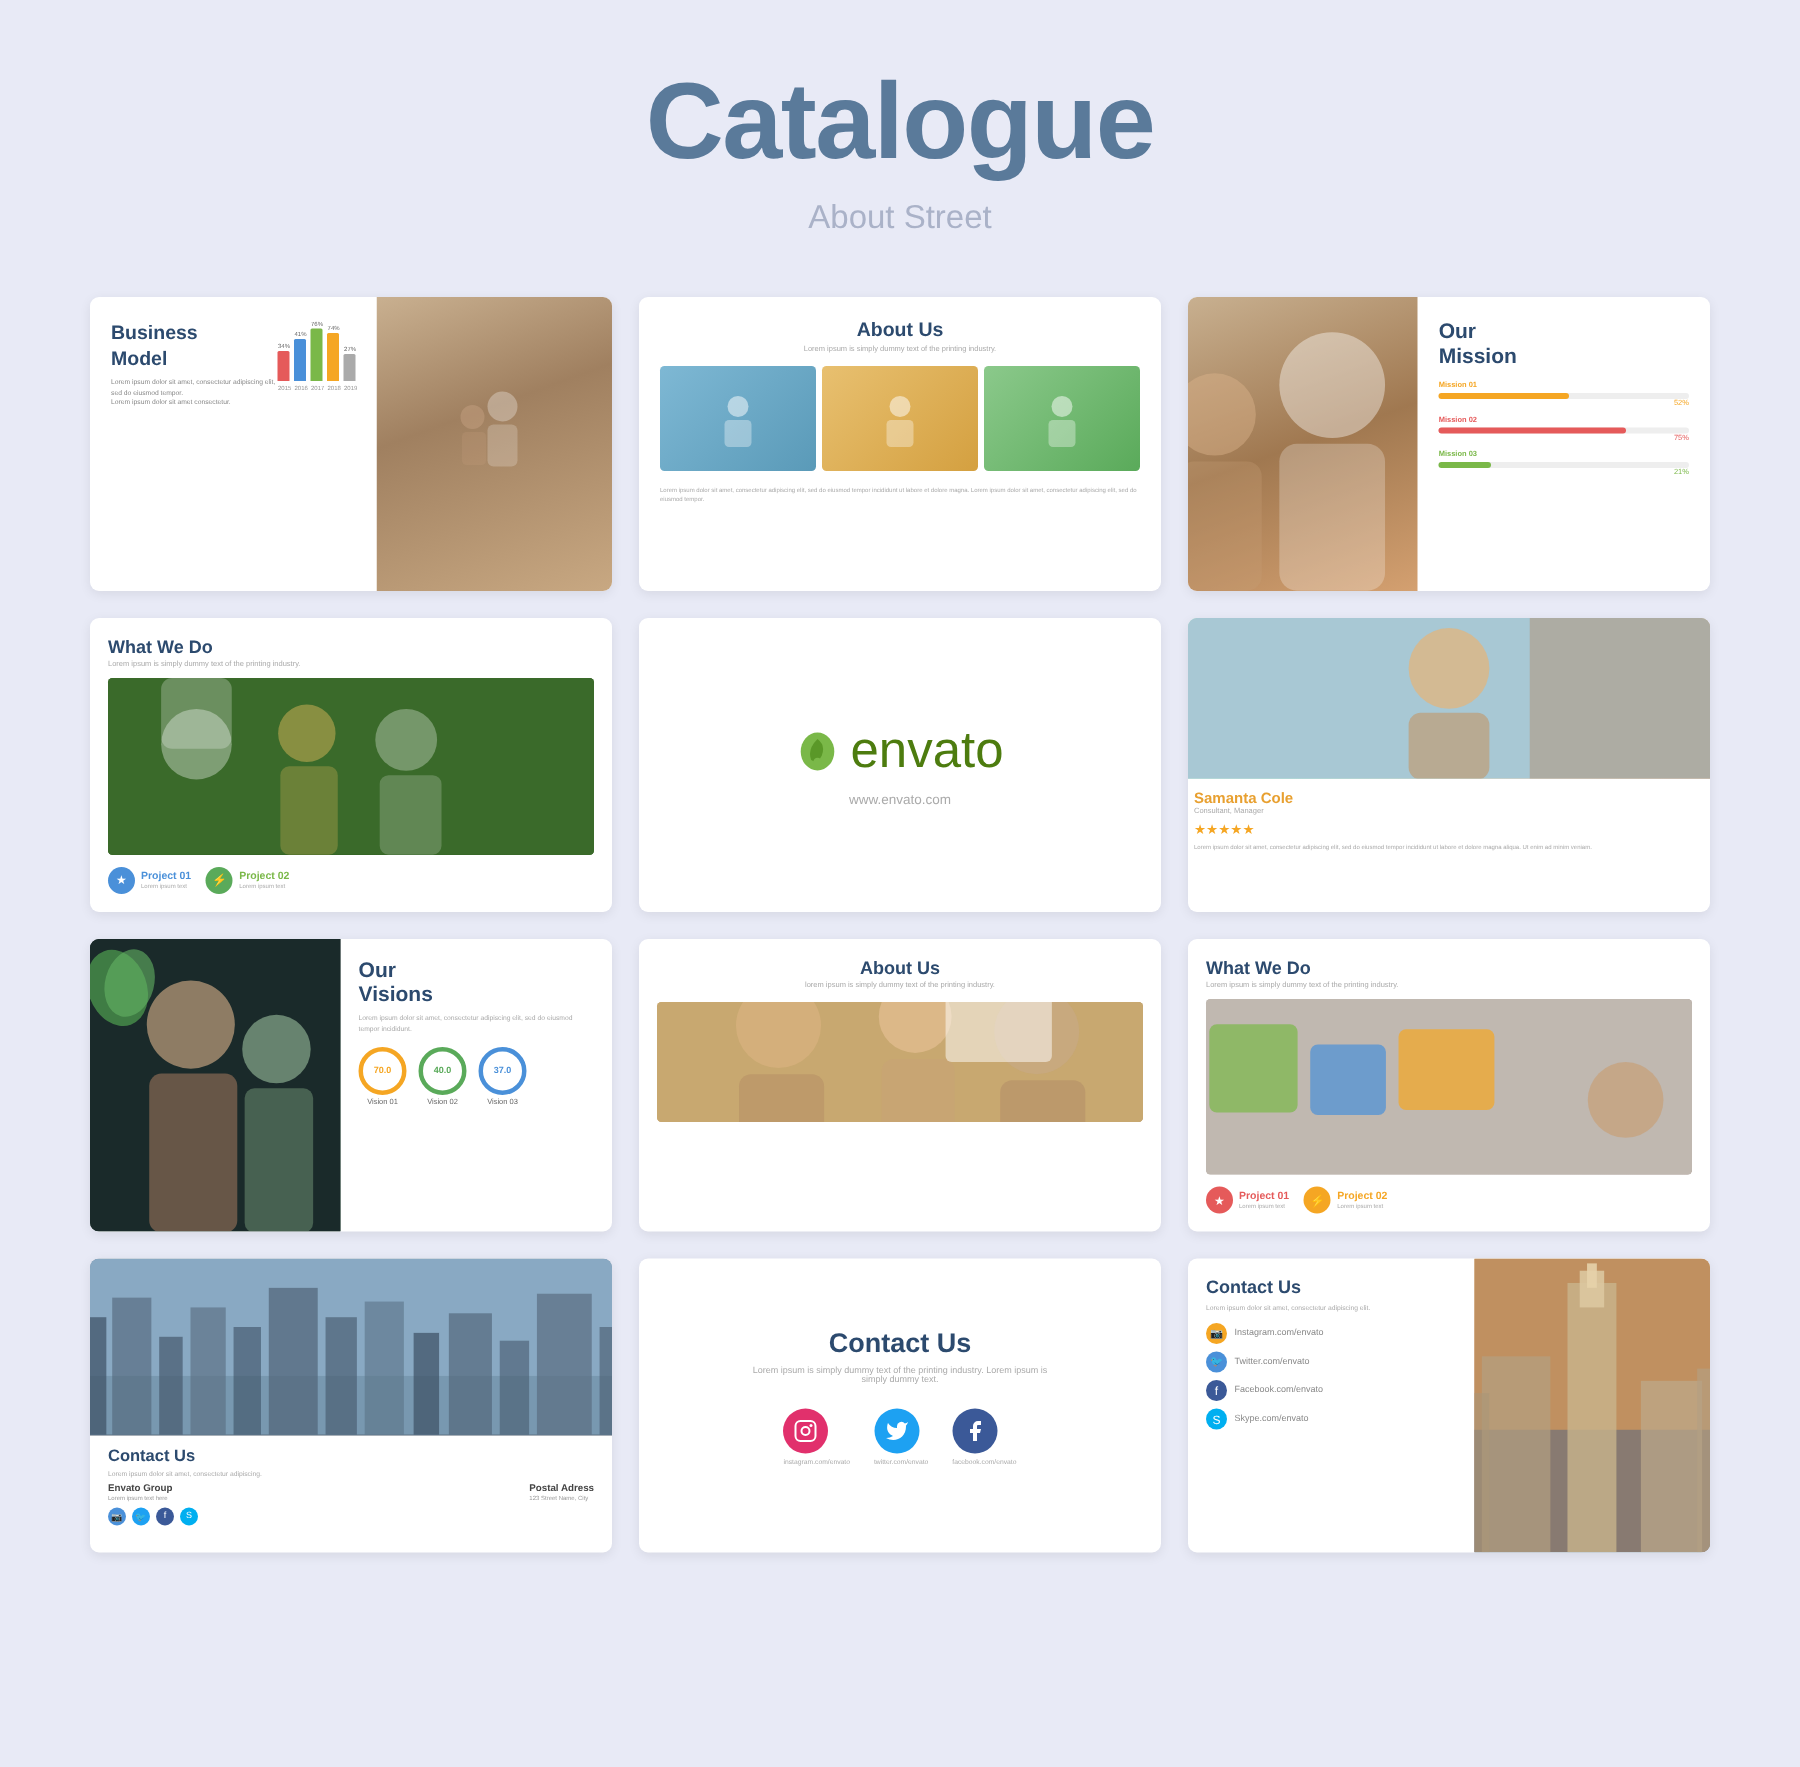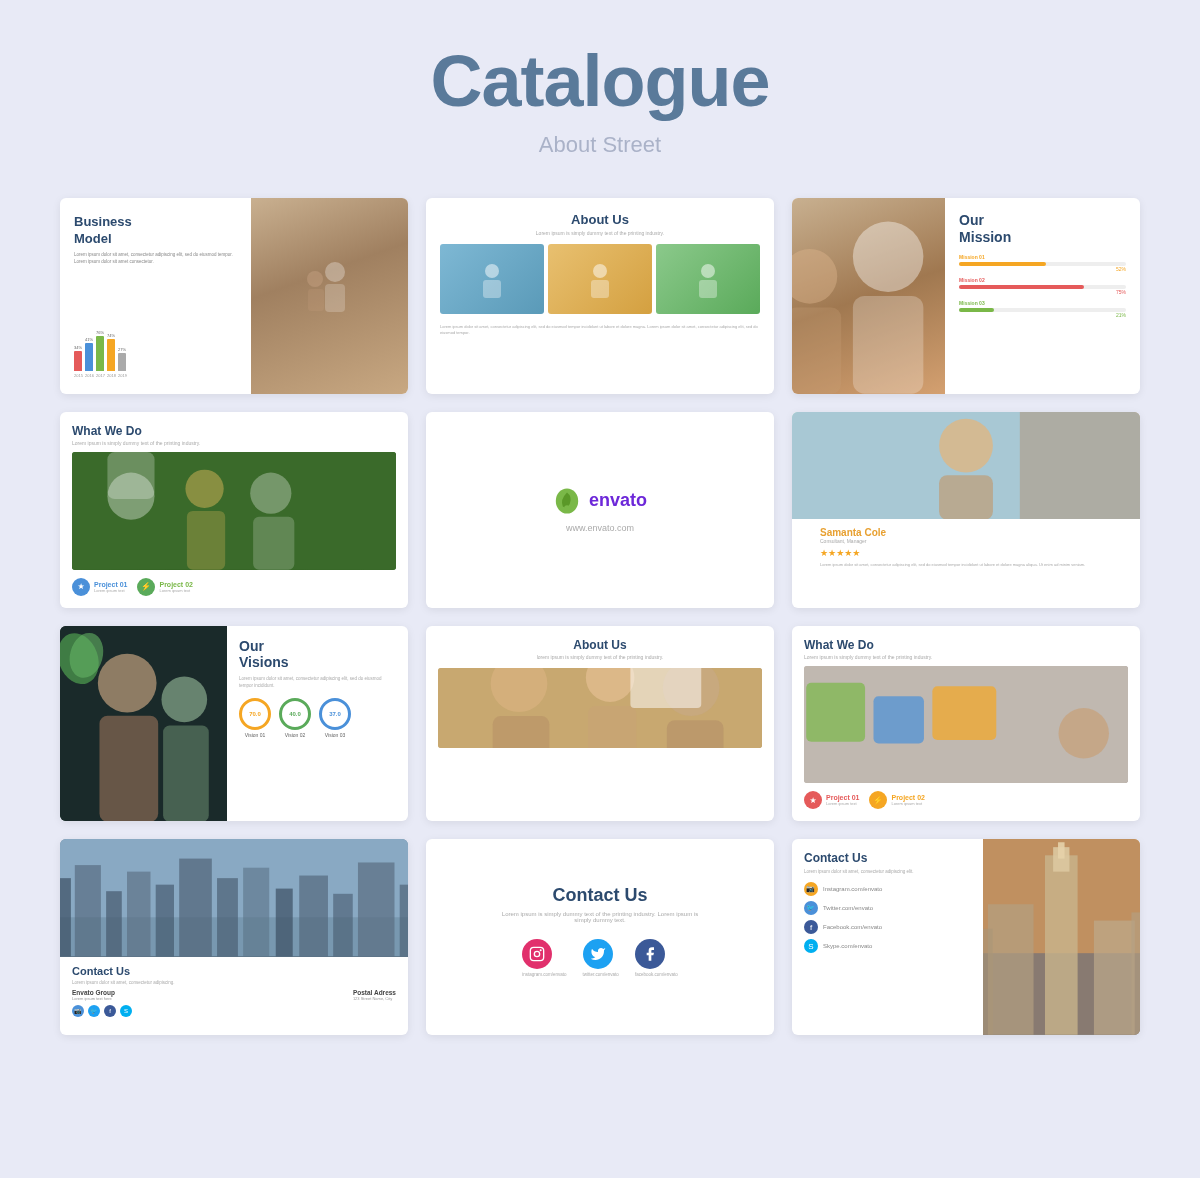--- a/index.html
+++ b/index.html
@@ -44,22 +44,21 @@
     }
 
     
     .slide-1 {
       flex-direction: row;
     }
     .slide-1 .left {
       width: 55%;
       padding: 16px 14px;
       display: flex;
-      flex-direction: column;
-      justify-content: space-between;
+      flex-direction: row;
     }
     .slide-1 .right {
       width: 45%;
       background: #c8a882;
       position: relative;
       overflow: hidden;
     }
     .slide-1 .title {
       font-size: 13px;
       font-weight: 700;
@@ -172,21 +171,21 @@
     .slide-6 {
       flex-direction: column;
     }
     .slide-6 .photo-top {
       width: 100%;
       height: 55%;
       background: linear-gradient(135deg, #a8d8c8 0%, #70c8b0 50%, #d4906a 100%);
       position: relative;
     }
     .slide-6 .content {
-      padding: 8px 28px;
+      padding: 8px 4px;
     }
     .person-name {
       font-size: 10px;
       font-weight: 700;
       color: #e8a030;
     }
     .person-title {
       font-size: 5px;
       color: #aaa;
       margin-bottom: 4px;
@@ -561,21 +560,21 @@
     </div>
   </div>
 
   <div class="slide slide-5">
     <div class="envato-logo">
       <svg class="envato-leaf" viewBox="0 0 40 40">
         <ellipse cx="20" cy="20" rx="16" ry="18" fill="#7ab848"></ellipse>
         <path d="M20 8 Q28 14 24 24 Q20 32 14 28 Q10 18 20 8Z" fill="#5a9828"></path>
         <circle cx="20" cy="30" r="4" fill="#7ab848"></circle>
       </svg>
-      <span style="font-size:18px;font-weight:700;color:#6d28d9;">envato</span>
+      <span style="font-size:34px;font-weight:400;color:#4d7c0f;">envato</span>
     </div>
     <div style="font-size:9px;color:#aaa;">www.envato.com</div>
   </div>
 
   <div class="slide slide-6">
     <div class="photo-top" style="height:55%;background:linear-gradient(135deg,#a8d8c8 0%,#70c8b0 40%,#e0a878 80%,#d49060 100%);">
       <svg width="100%" height="100%" viewBox="0 0 300 80" preserveAspectRatio="xMidYMid slice">
         <rect width="300" height="80" fill="#a8c8d4"></rect>
         <circle cx="150" cy="25" r="20" fill="rgba(230,180,120,0.7)"></circle>
         <rect x="130" y="47" width="40" height="33" rx="6" fill="rgba(200,140,80,0.5)"></rect>

